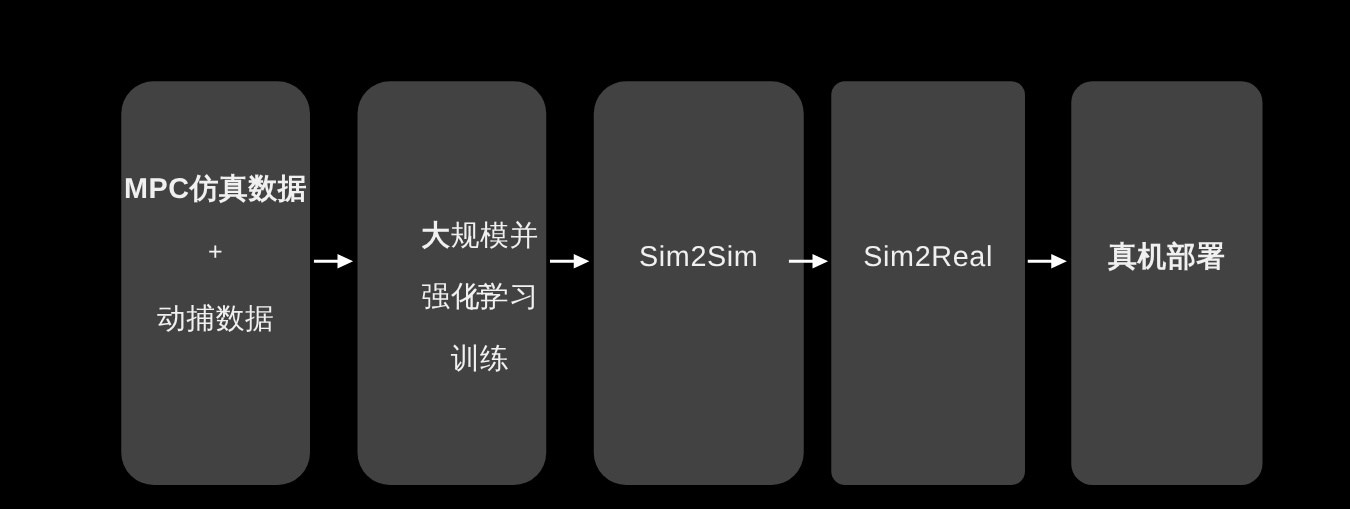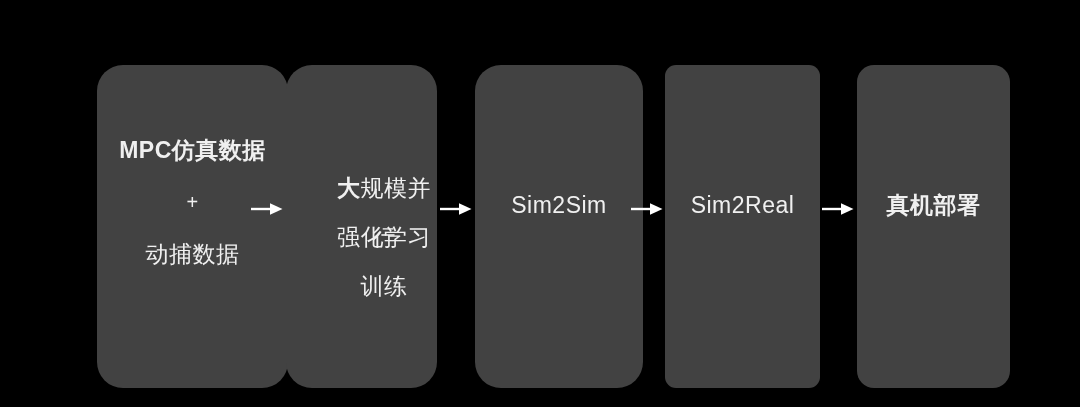--- a/index.html
+++ b/index.html
@@ -11,21 +11,21 @@
     font-family: "Liberation Sans", sans-serif;
     overflow: hidden;
   }
   .box {
     position: absolute;
     top: 65px;
     height: 323px;
     background: var(--box-bg, #424242);
     border-radius: 26px;
   }
-  .b1 { left: 97px;  width: 151px; padding-left: 40px; }
+  .b1 { left: 97px;  width: 151px; }
   .b2 { left: 286px; width: 151px; }
   .b3 { left: 475px; width: 168px; }
   .b4 { left: 665px; width: 155px; border-radius: 11px; }
   .b5 { left: 857px; width: 153px; border-radius: 17px; }
 
   .box-content {
     position: absolute;
     left: 0; right: 0;
     transform: translateY(-50%);
     text-align: center;

